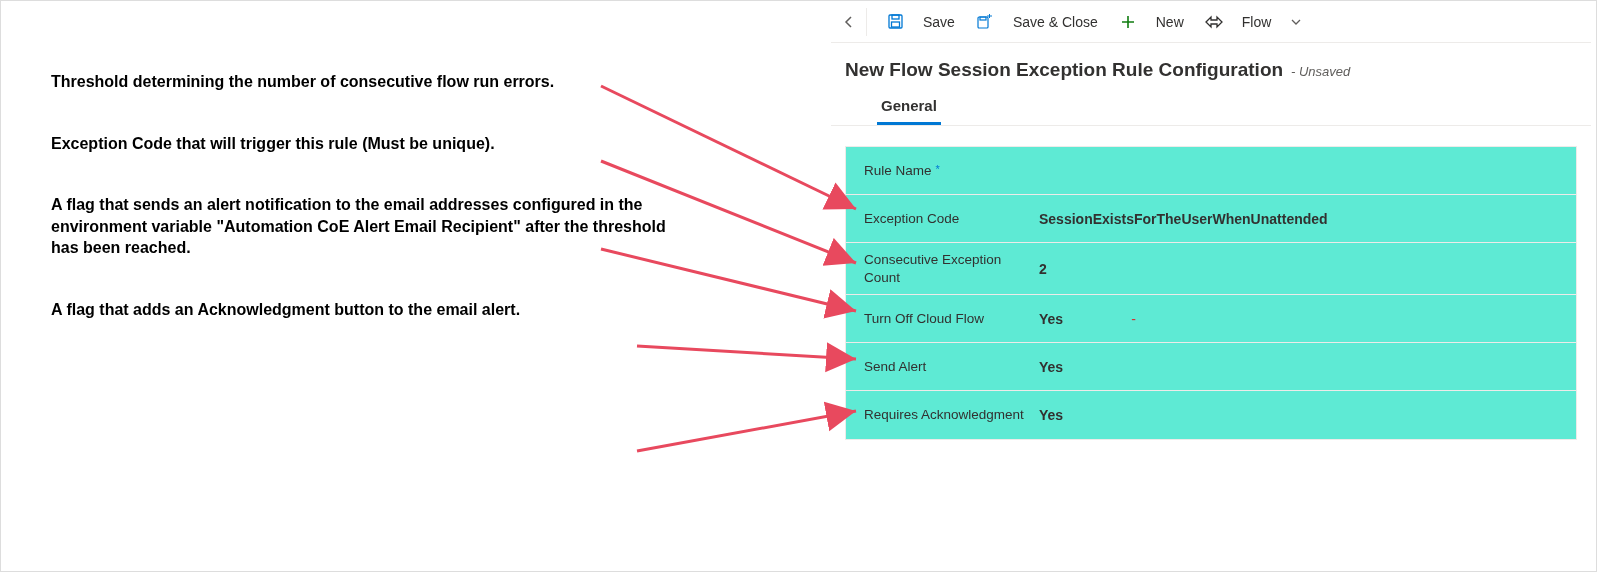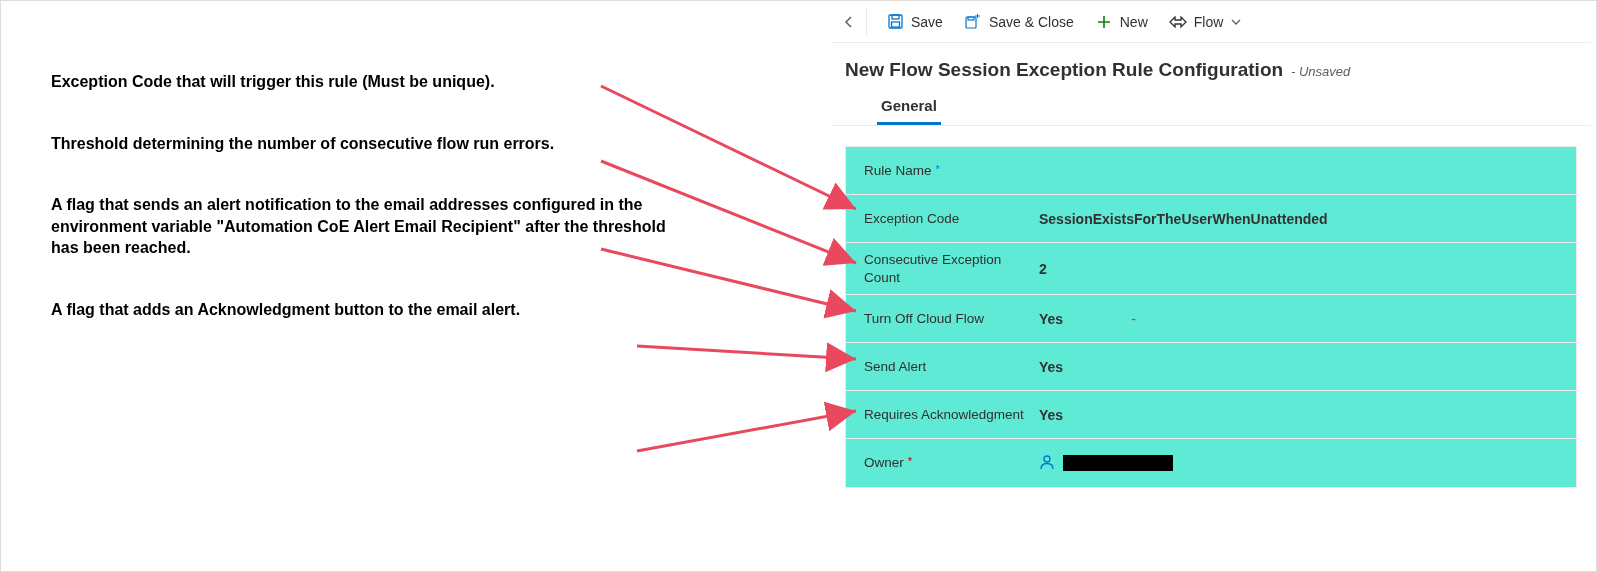--- a/index.html
+++ b/index.html
@@ -46,21 +46,21 @@
     width: 28px; height: 28px;
     display: flex; align-items: center; justify-content: center;
     color: #605e5c;
     border-right: 1px solid #edebe9;
     padding-right: 8px;
     margin-right: 4px;
   }
   .cmd-item {
     display: flex;
     align-items: center;
-    gap: 8px;
+    gap: 20px;
     padding: 4px 6px;
     font-size: 14px;
     color: #323130;
     cursor: pointer;
   }
   .cmd-item .ico { width:16px; height:16px; display:flex; align-items:center; justify-content:center; }
   .title-row {
     padding: 16px 14px 8px 14px;
   }
   .title-main {
@@ -142,22 +142,22 @@
     position: absolute;
     left: 0; top: 0;
     width: 1597px; height: 572px;
     pointer-events: none;
   }
 </style>
 </head>
 <body>
 
 <div class="left-pane">
+  <div class="anno">Threshold determining the number of consecutive flow run errors.</div>
   <div class="anno">Exception Code that will trigger this rule (Must be unique).</div>
-  <div class="anno">Threshold determining the number of consecutive flow run errors.</div>
   <div class="anno">A flag that sends an alert notification to the email addresses configured in the environment variable "Automation CoE Alert Email Recipient" after the threshold has been reached.</div>
   <div class="anno">A flag that adds an Acknowledgment button to the email alert.</div>
 </div>
 
 <div class="right-pane">
 
   <div class="cmdbar">
     <div class="back-btn">
       <svg width="14" height="14" viewBox="0 0 14 14">
           <path d="M9 2 L4 7 L9 12" stroke="#605e5c" stroke-width="1.5" fill="none"></path>
@@ -244,34 +244,20 @@
     <div class="form-row">
       <div class="form-label">Send Alert</div>
       <div class="form-val">Yes</div>
     </div>
 
     <div class="form-row">
       <div class="form-label">Requires Acknowledgment</div>
       <div class="form-val">Yes</div>
     </div>
 
-    <div class="form-row">
-      <div class="form-label">
-        <span>Owner</span><span class="req req-red">*</span>
-      </div>
-      <div class="form-val">
-        <span>
-          <svg width="16" height="16" viewBox="0 0 16 16">
-              <circle cx="8" cy="5" r="3" fill="none" stroke="#0078d4" stroke-width="1.4"></circle>
-              <path d="M2 15 C2 11 5 9.5 8 9.5 C11 9.5 14 11 14 15" fill="none" stroke="#0078d4" stroke-width="1.4"></path>
-            </svg>
-        </span>
-        <span class="owner-box"></span>
-      </div>
-    </div>
 
   </div>
 </div>
 
 <svg class="arrows">
   <defs>
     <marker id="ah" markerWidth="12" markerHeight="12" refX="10" refY="5" orient="auto">
       <path d="M0 0 L10 5 L0 10 Z" fill="#e8495e"></path>
     </marker>
   </defs>

